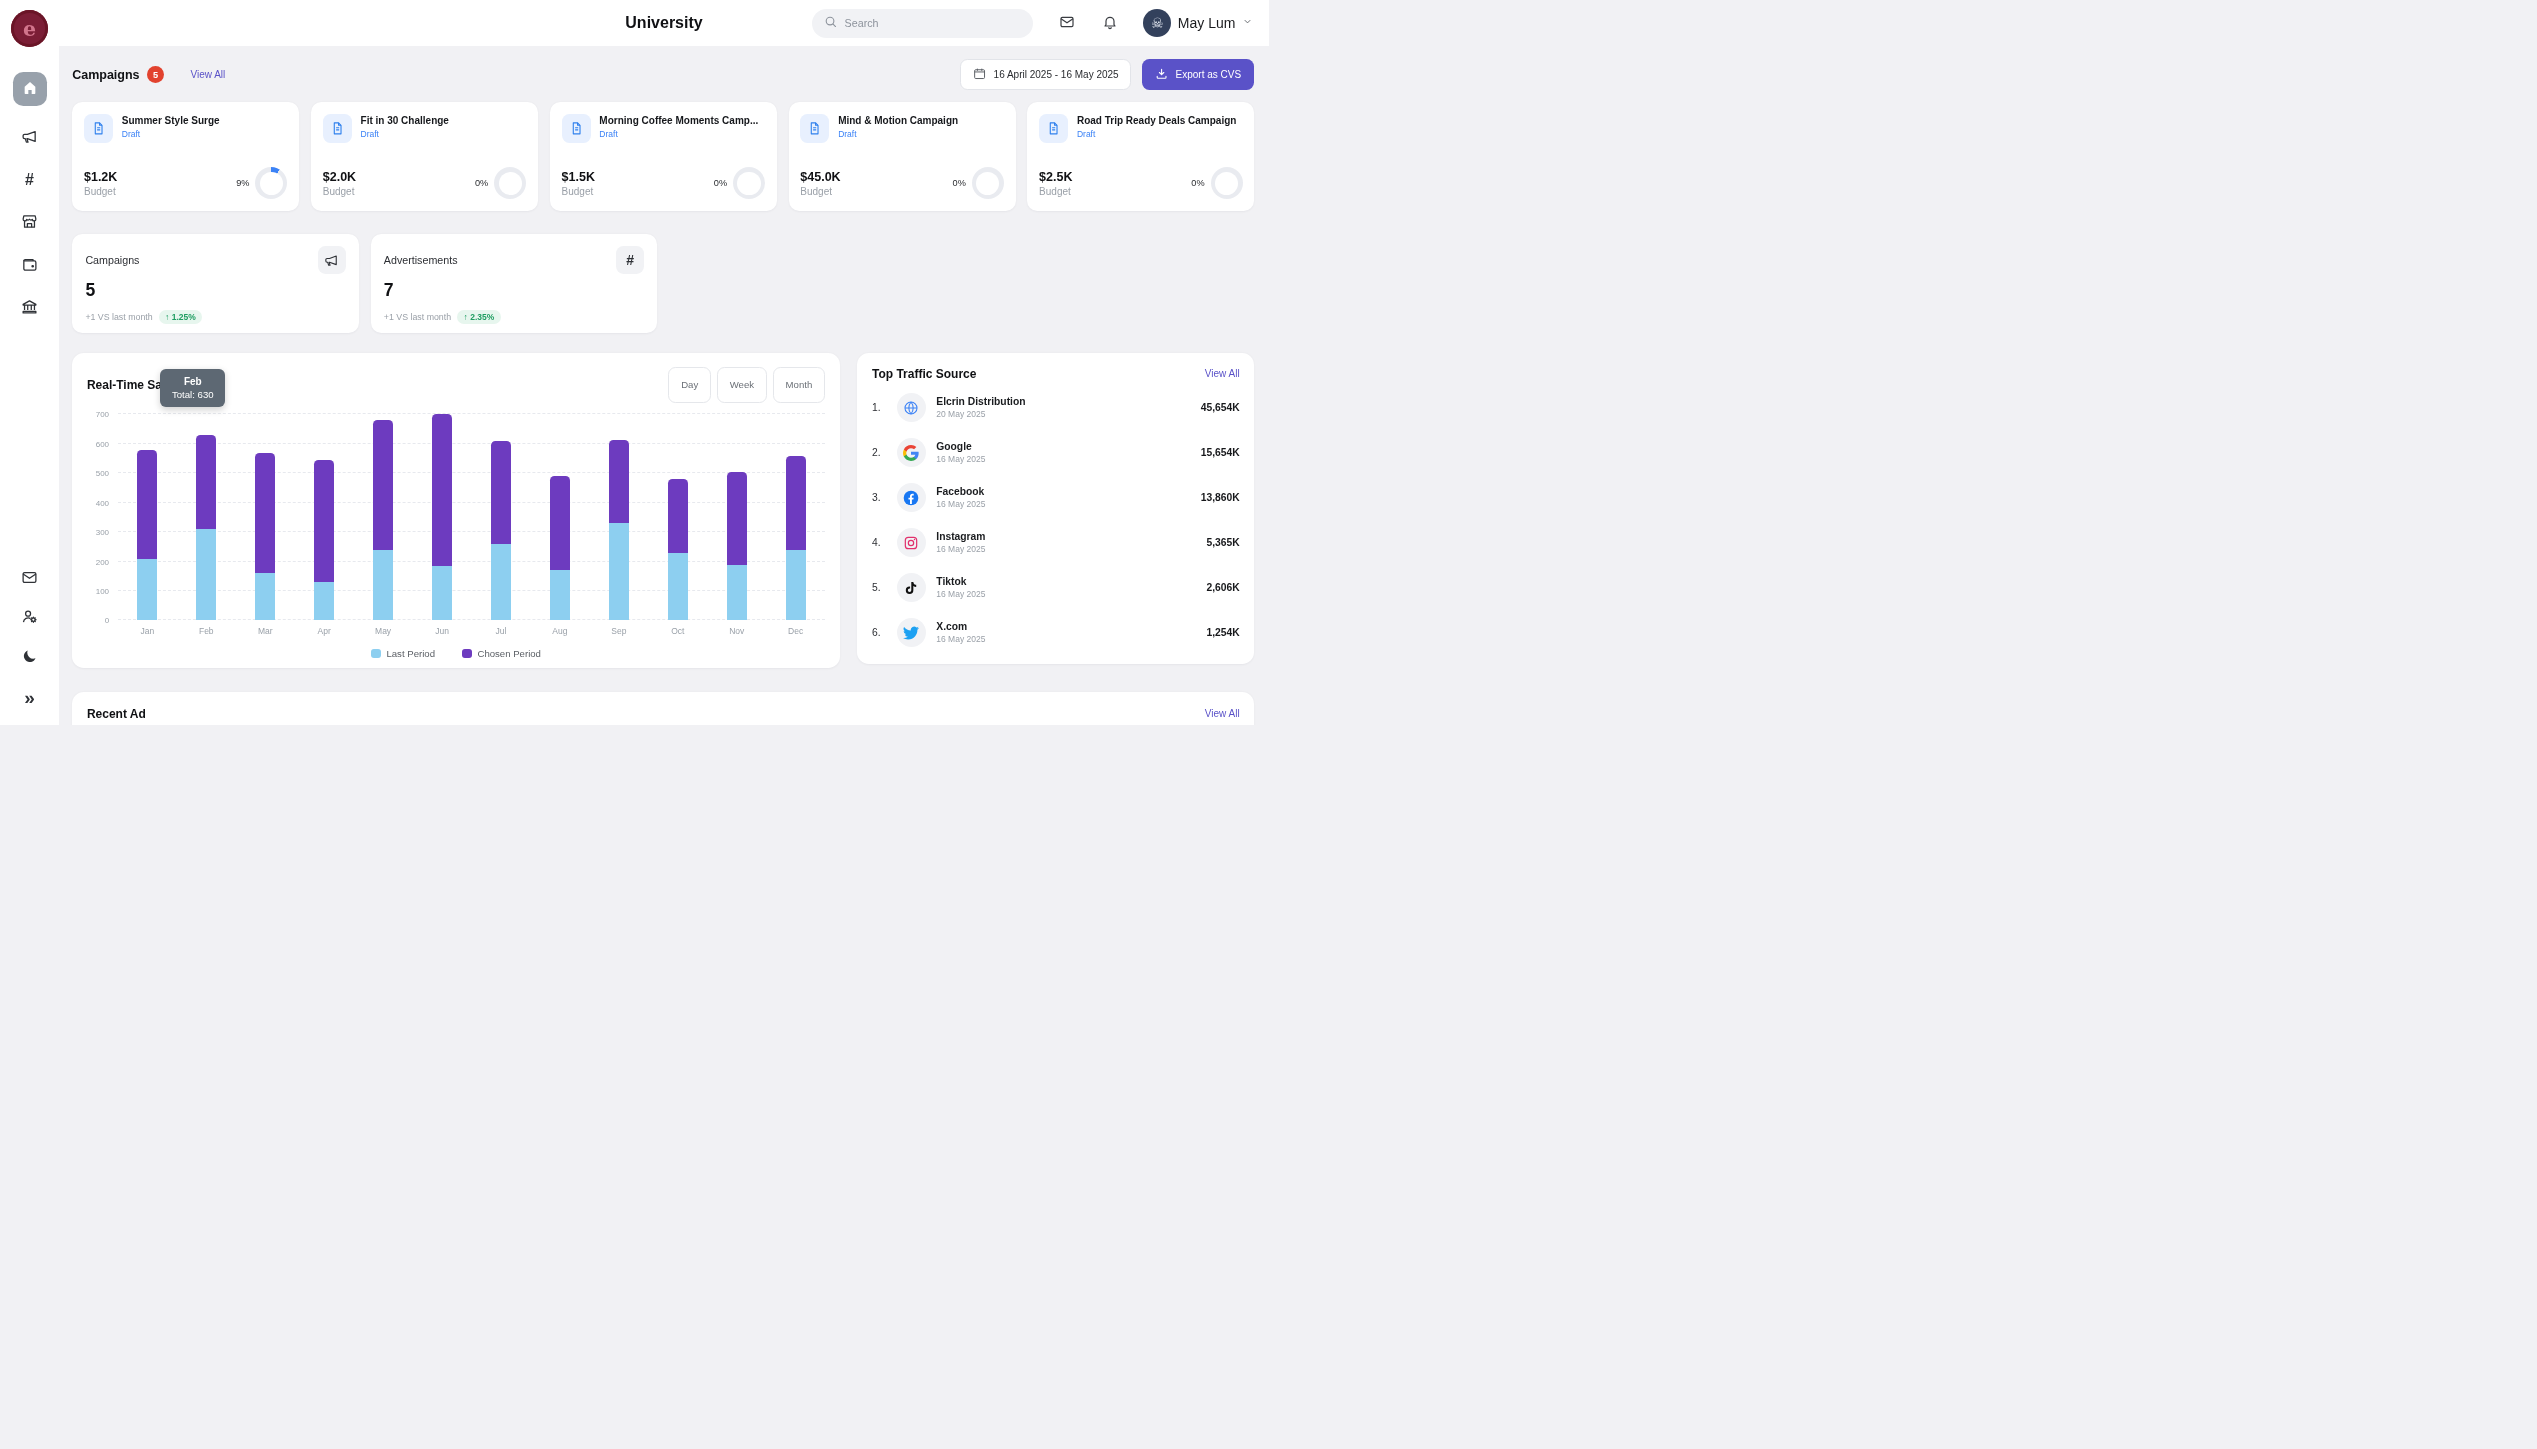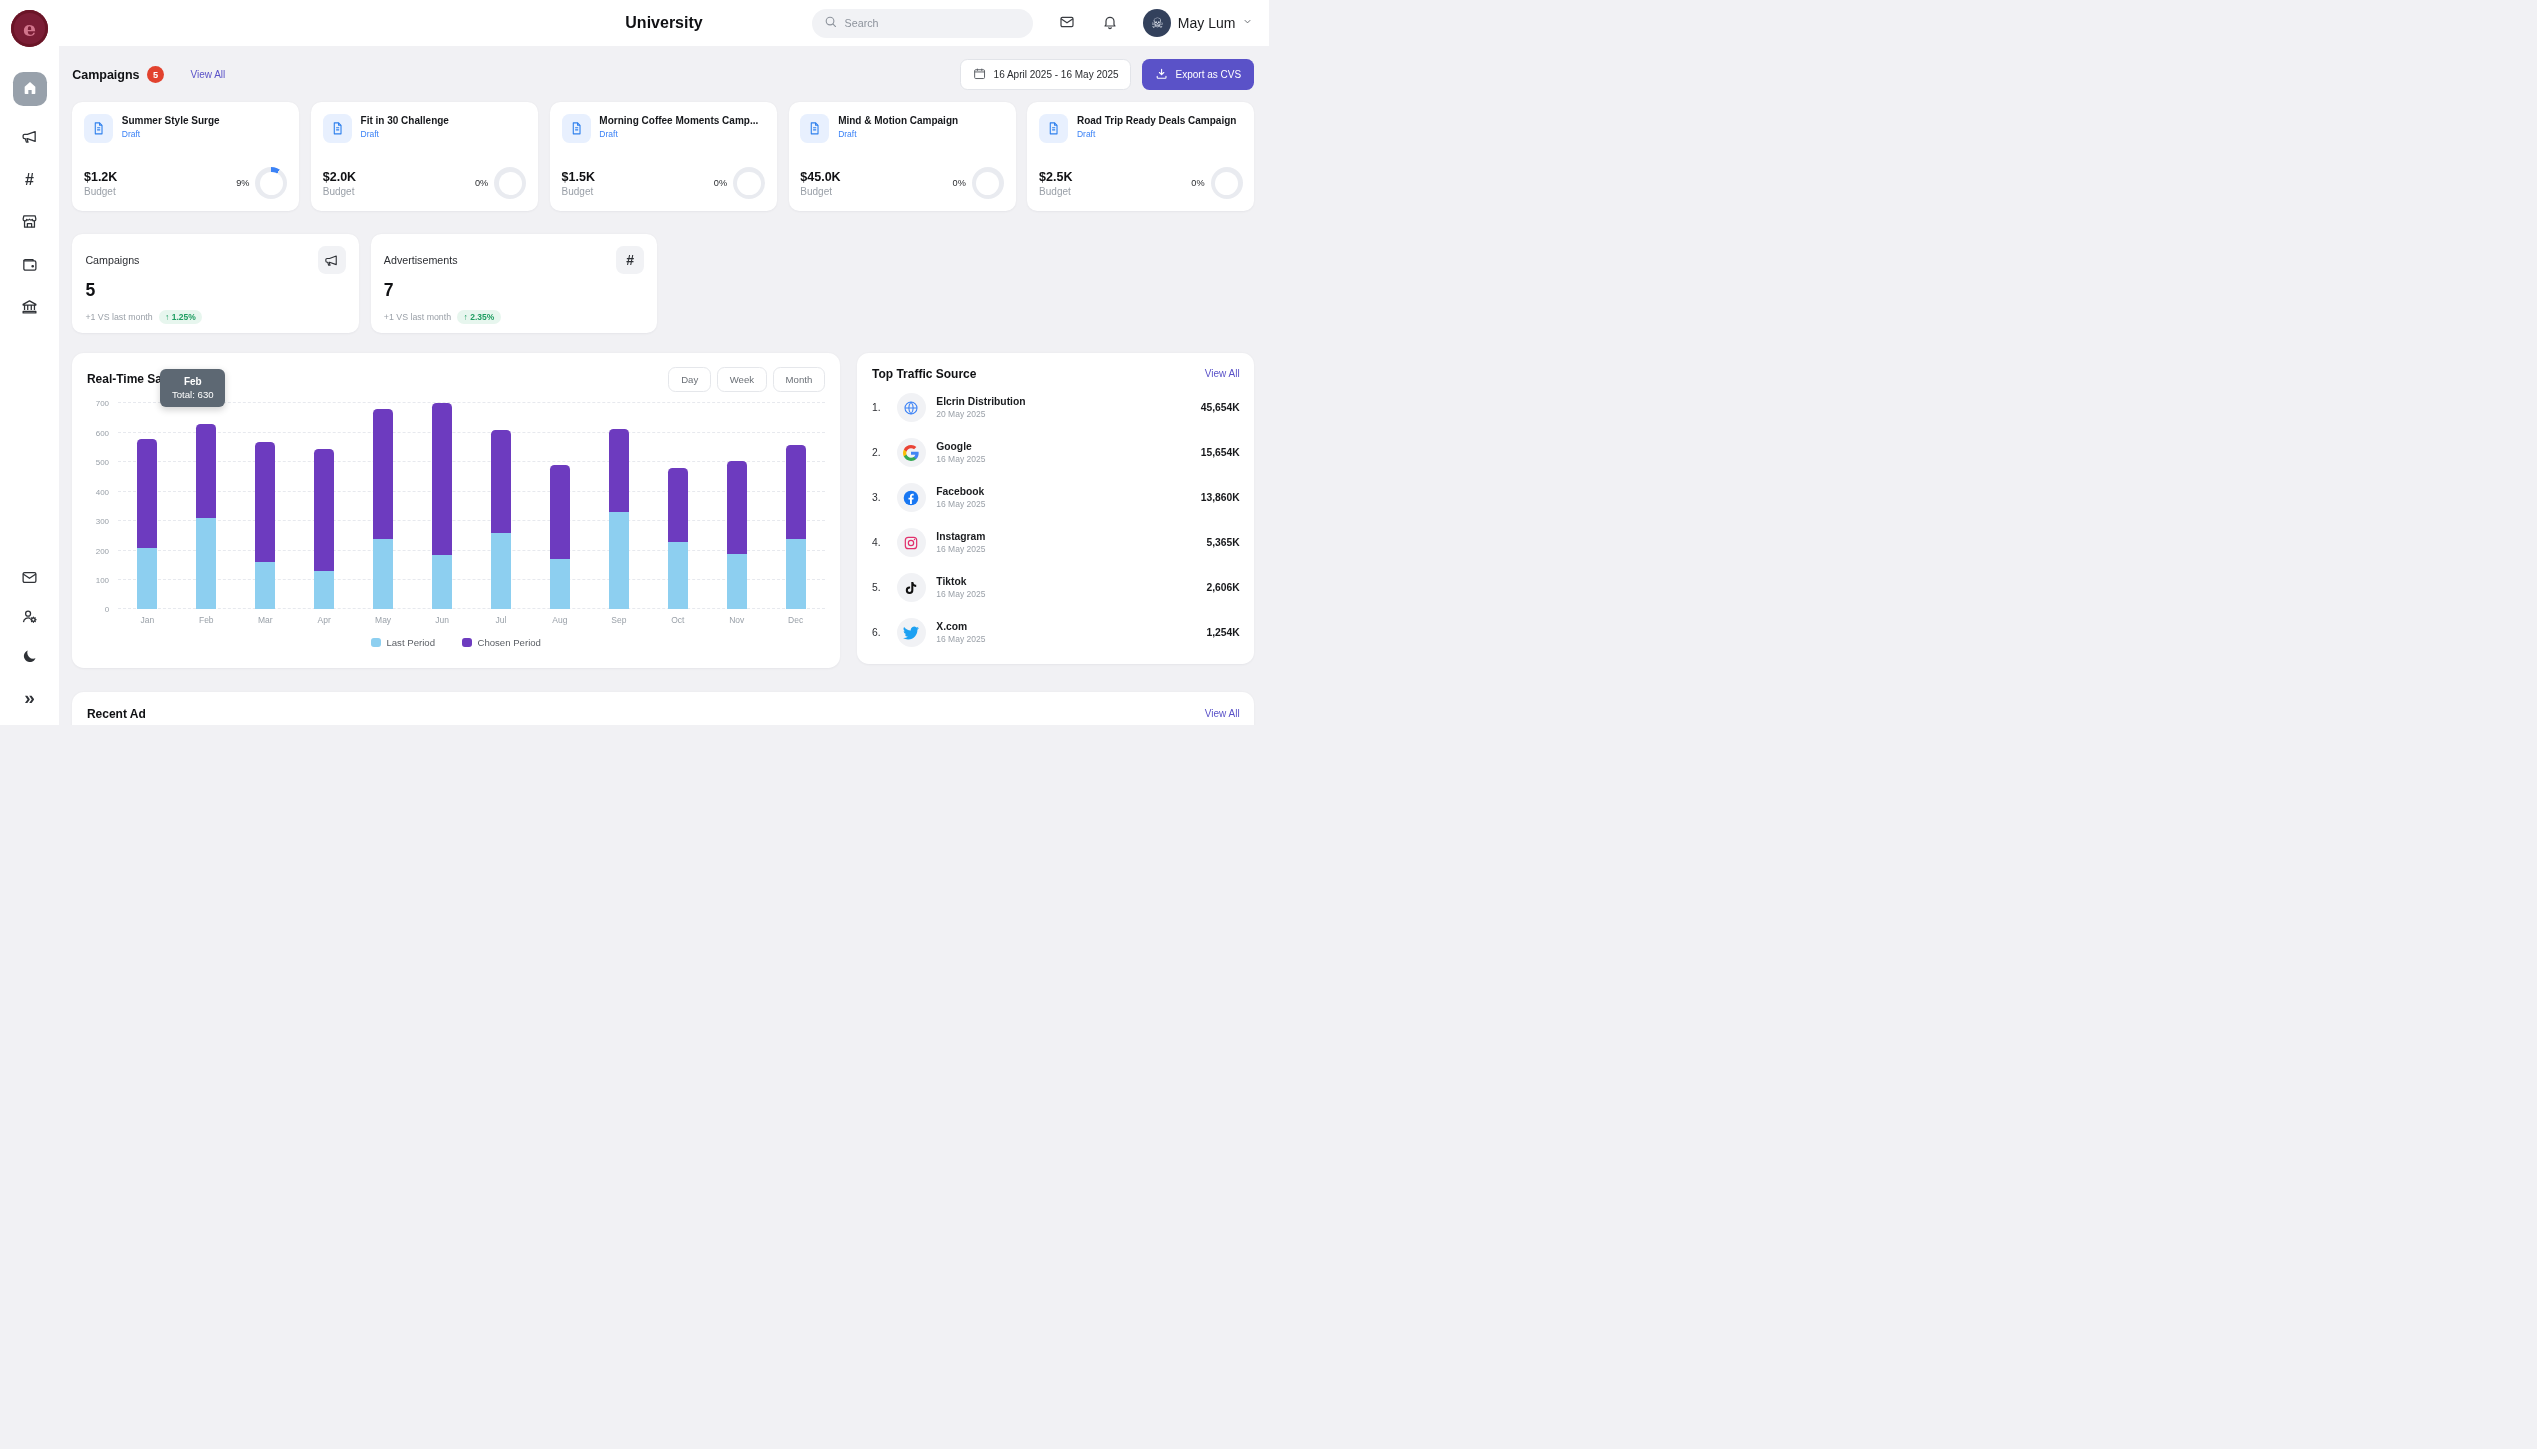--- a/index.html
+++ b/index.html
@@ -115,21 +115,21 @@
   .pill.up { background: #e7f6ee; color: #1f9d61; }
   .pill.down { background: #fdeaea; color: #e05252; }
 
   
   .bottom-grid { display: grid; grid-template-columns: 1fr 397px; gap: 17.6px; align-items: start; margin-bottom: 23.5px; }
 
   .chart-card { border-radius: 11.8px; padding: 13.2px 14.7px; position: relative; height: 315px; }
   .chart-head { display: flex; justify-content: space-between; align-items: center; }
   .chart-title { font-size: 12px; font-weight: 700; color: #101114; }
   .range-group { display: flex; gap: 5.9px; }
-  .range-btn { height: 25px; padding: 0 11.8px; border: 0.7px solid #e5e7eb; border-radius: 7.4px; background: #fff; color: #6b7077; font-size: 9.6px; }
+  .range-btn { height: 36px; padding: 0 11.8px; border: 0.7px solid #e5e7eb; border-radius: 7.4px; background: #fff; color: #6b7077; font-size: 9.6px; }
   .chart-body { display: flex; margin-top: 11.8px; }
   .y-axis { width: 31px; position: relative; height: 206px; flex: none; }
   .ytick { position: absolute; right: 8.8px; transform: translateY(50%); font-size: 8px; color: #9aa1a9; }
   .plot { flex: 1; position: relative; height: 206px; }
   .gridline { position: absolute; left: 0; right: 0; border-top: 0.7px dashed #e7e9ee; }
   .bars { position: absolute; inset: 0; display: flex; }
   .bar-slot { flex: 1; display: flex; align-items: flex-end; justify-content: center; cursor: pointer; }
   .stack { width: 20px; height: 100%; display: flex; flex-direction: column; justify-content: flex-end; }
   .seg.chosen { border-radius: 4.4px 4.4px 0 0; }
   .x-labels { display: flex; margin-left: 31px; margin-top: 5.9px; }

